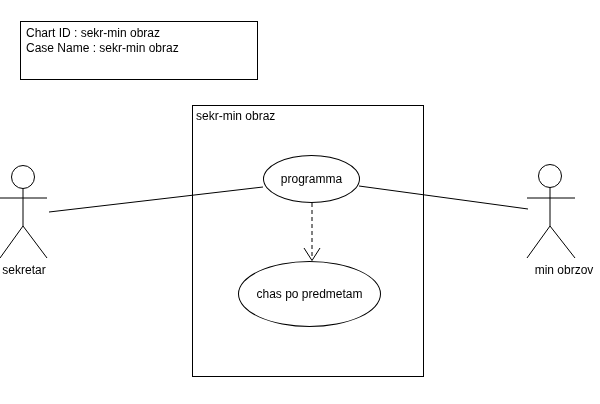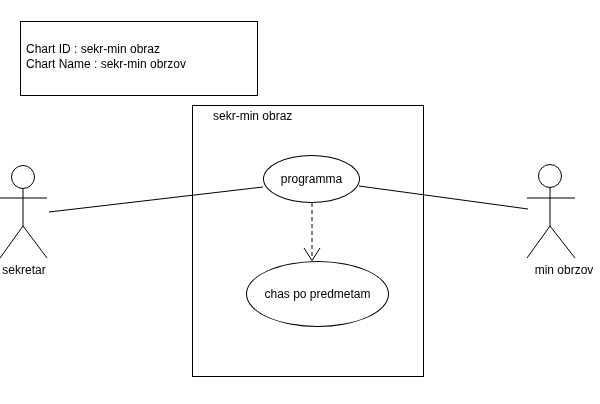--- a/index.html
+++ b/index.html
@@ -18,38 +18,38 @@
   }
   
   .info-box {
     position: absolute;
     left: 20px;
     top: 21px;
     width: 231px;
     height: 53px;
     border: 1px solid #000000;
     background: #ffffff;
-    padding: 20px 0 0 5px;
+    padding: 4px 0 0 5px;
     box-sizing: content-box;
     line-height: 15px;
     white-space: nowrap;
   }
   
   .system-boundary {
     position: absolute;
     left: 192px;
     top: 105px;
     width: 230px;
     height: 270px;
     border: 1px solid #000000;
     background: transparent;
   }
   .system-boundary .boundary-label {
     position: absolute;
-    left: 20px;
+    left: 3px;
     top: 3px;
     white-space: nowrap;
   }
   
   svg.lines {
     position: absolute;
     left: 0;
     top: 0;
     width: 600px;
     height: 404px;
@@ -61,21 +61,21 @@
     border-radius: 50%;
     background: #ffffff;
     display: flex;
     align-items: center;
     justify-content: center;
     text-align: left;
     white-space: nowrap;
     box-sizing: border-box;
   }
   .use-case.programma { left: 263px; top: 155px; width: 97px; height: 48px; }
-  .use-case.chas      { left: 246px; top: 261px; width: 143px; height: 66px; }
+  .use-case.chas      { left: 238px; top: 261px; width: 143px; height: 66px; }
   
   .actor-label {
     position: absolute;
     top: 263px;
     transform: translateX(-50%);
     white-space: nowrap;
   }
   .actor-label.left  { left: 24px; }
   .actor-label.right { left: 564px; }
 </style>
@@ -121,16 +121,16 @@
   </div>
   <div class="use-case chas">
     <span>chas po predmetam</span>
   </div>
 
   <div class="actor-label left">sekretar</div>
   <div class="actor-label right">min obrzov</div>
 
   <div class="info-box">
     <div>Chart ID : sekr-min obraz</div>
-    <div>Chart Name : sekr-min obrzov</div>
+    <div>Case Name : sekr-min obraz</div>
   </div>
 
 </div>
 
 </body></html>

